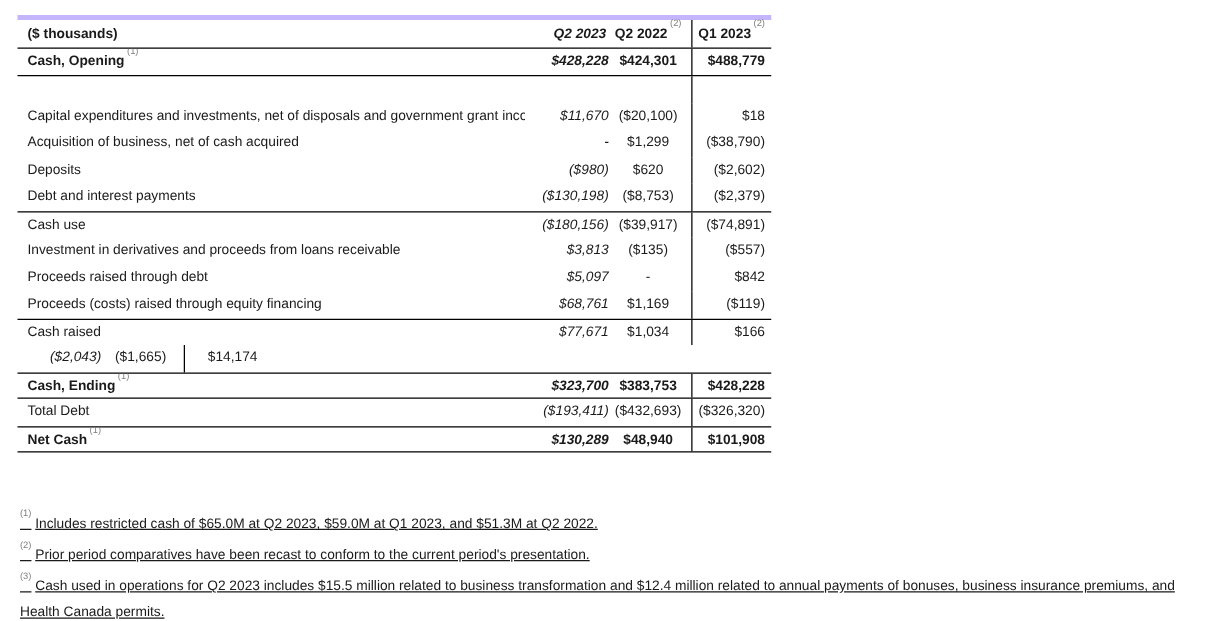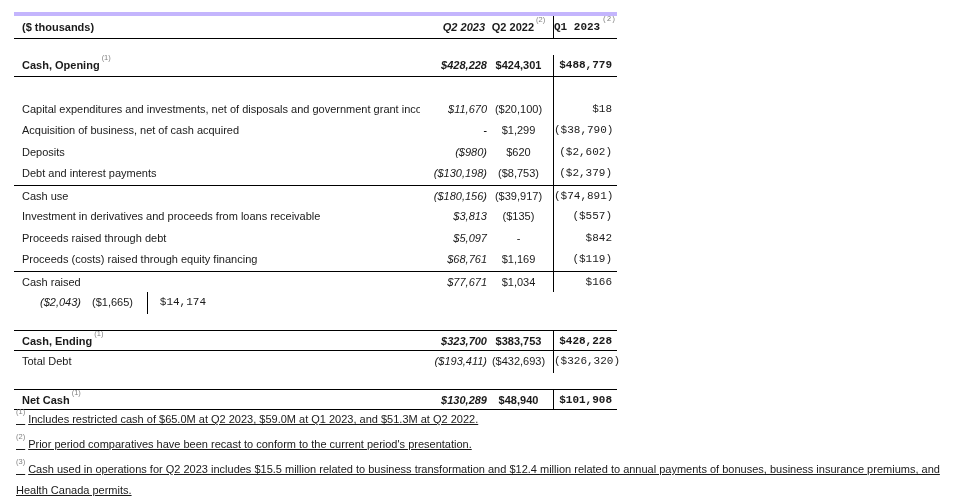--- a/index.html
+++ b/index.html
@@ -18,35 +18,35 @@
     border-top: 4px solid #c4b5fd;
     font-size: 11px;
   }
   .tr { display: flex; height: 21.5px; line-height: 21.5px; }
   .tr.header {
     height: 23px; line-height: 23px;
     border-bottom: 1px solid #000;
     font-weight: bold;
   }
   .tr.spacer { height: 22px; }
-  .tr.bold { font-weight: bold; margin-top: 16px; }
+  .tr.bold { font-weight: bold; }
   .tr.bt { border-top: 1px solid #000; }
   .tr.bb { border-bottom: 1px solid #000; }
   .td { box-sizing: border-box; }
   .td.label {
     width: 406px;
     padding-left: 8px;
     white-space: nowrap;
     overflow: hidden;
     text-align: left;
   }
   .td.num { text-align: right; white-space: nowrap; }
   .td.c1 { width: 70px; padding-right: 3px; font-style: italic; }
   .td.c2 { width: 63px; padding-right: 6px; text-align: center; }
-  .td.c3 { width: 64px; padding-right: 5px; border-left: 1px solid #000; font-family: Liberation Mono, monospace; }
+  .td.c3 { width: 64px; padding-right: 5px; border-left: 1px solid #000; }
   sup.fn {
     font-size: 7.5px;
     font-weight: normal;
     color: #808080;
     position: relative;
     top: -4px;
     margin-left: 2px;
     line-height: 0;
   }
   .footnotes {

